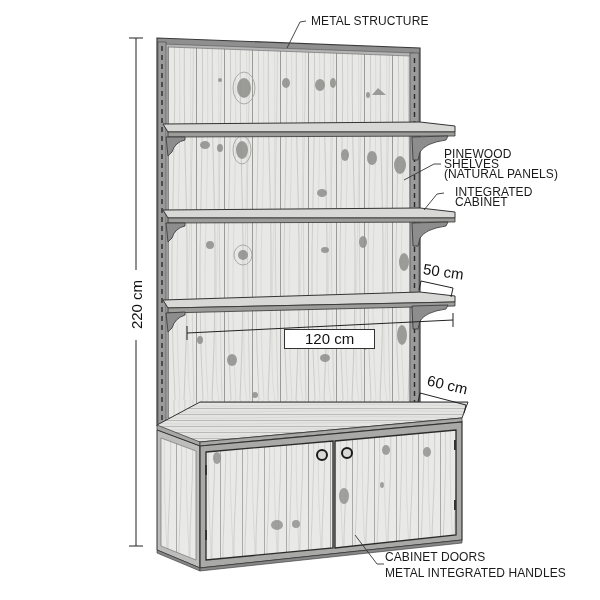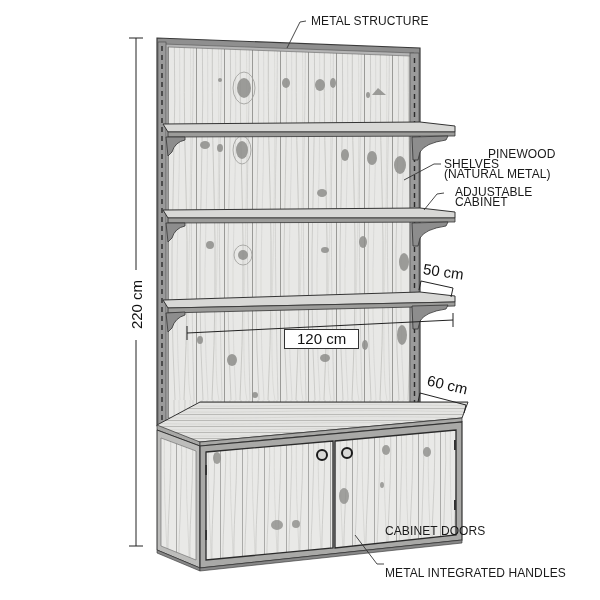--- a/index.html
+++ b/index.html
@@ -1,20 +1,20 @@
 <!DOCTYPE html>
 <html><head>
   <meta charset="utf-8">
   <style>
     html, body { margin: 0; padding: 0; background: #ffffff; }
     body { width: 600px; height: 600px; position: relative; overflow: hidden; font-family: "Liberation Sans", sans-serif; }
     #canvas { position: absolute; left: 0; top: 0; width: 600px; height: 600px; }
     .label { position: absolute; font-family: "Liberation Sans", sans-serif; color: #1a1a1a; font-size: 12px; line-height: 10px; letter-spacing: 0.1px; white-space: nowrap; }
     .dim { position: absolute; font-family: "Liberation Sans", sans-serif; color: #111; font-size: 15px; white-space: nowrap; }
-    .dim-box { background: #ffffff; border: 1px solid #333; padding: 0 12px; line-height: 18px; }
+    .dim-box { background: #ffffff; border: 1px solid #333; padding: 0 20px; line-height: 18px; }
     .rot-v { transform: rotate(-90deg); transform-origin: center center; }
   </style>
 </head>
 <body>
 
 <svg id="canvas" width="600" height="600" viewBox="0 0 600 600" xmlns="http://www.w3.org/2000/svg">
   <defs>
     <pattern id="woodgrain" patternUnits="userSpaceOnUse" width="28" height="400">
       <rect width="28" height="400" fill="#e8e8e6"></rect>
       <line x1="0.5" y1="0" x2="0.5" y2="400" stroke="#9a9a97" stroke-width="1"></line>
@@ -166,26 +166,26 @@
   <g stroke="#333" stroke-width="0.9" fill="none">
     <polyline points="306,21 300,22 287,48"></polyline>
     <polyline points="441,164 434,164 404,180"></polyline>
     <polyline points="444,193 437,194 424,210"></polyline>
     <polyline points="384,564 377,564 355,535"></polyline>
   </g>
 </svg>
 
 <div class="label" style="left:311px; top:16px;">METAL STRUCTURE</div>
 
-<div class="label" style="left:444px; top:149px;margin-left:44px;">PINEWOOD</div>
+<div class="label" style="left:444px; top:149px;">PINEWOOD</div>
 <div class="label" style="left:444px; top:159px;">SHELVES</div>
-<div class="label" style="left:444px; top:169px;">(NATURAL METAL)</div>
+<div class="label" style="left:444px; top:169px;">(NATURAL PANELS)</div>
 
-<div class="label" style="left:455px; top:187px;">ADJUSTABLE</div>
+<div class="label" style="left:455px; top:187px;">INTEGRATED</div>
 <div class="label" style="left:455px; top:197px;">CABINET</div>
 
-<div class="label" style="left:385px; top:526px;">CABINET DOORS</div>
+<div class="label" style="left:385px; top:552px;">CABINET DOORS</div>
 <div class="label" style="left:385px; top:568px;">METAL INTEGRATED HANDLES</div>
 
 <div class="dim rot-v" style="left:111px; top:296px; width:50px; text-align:center;">220 cm</div>
 <div class="dim dim-box" style="left:284px; top:329px;">120 cm</div>
 <div class="dim" style="left:423px; top:263px; transform:rotate(8deg);">50 cm</div>
 <div class="dim" style="left:427px; top:376px; transform:rotate(13deg);">60 cm</div>
 
 </body></html>

